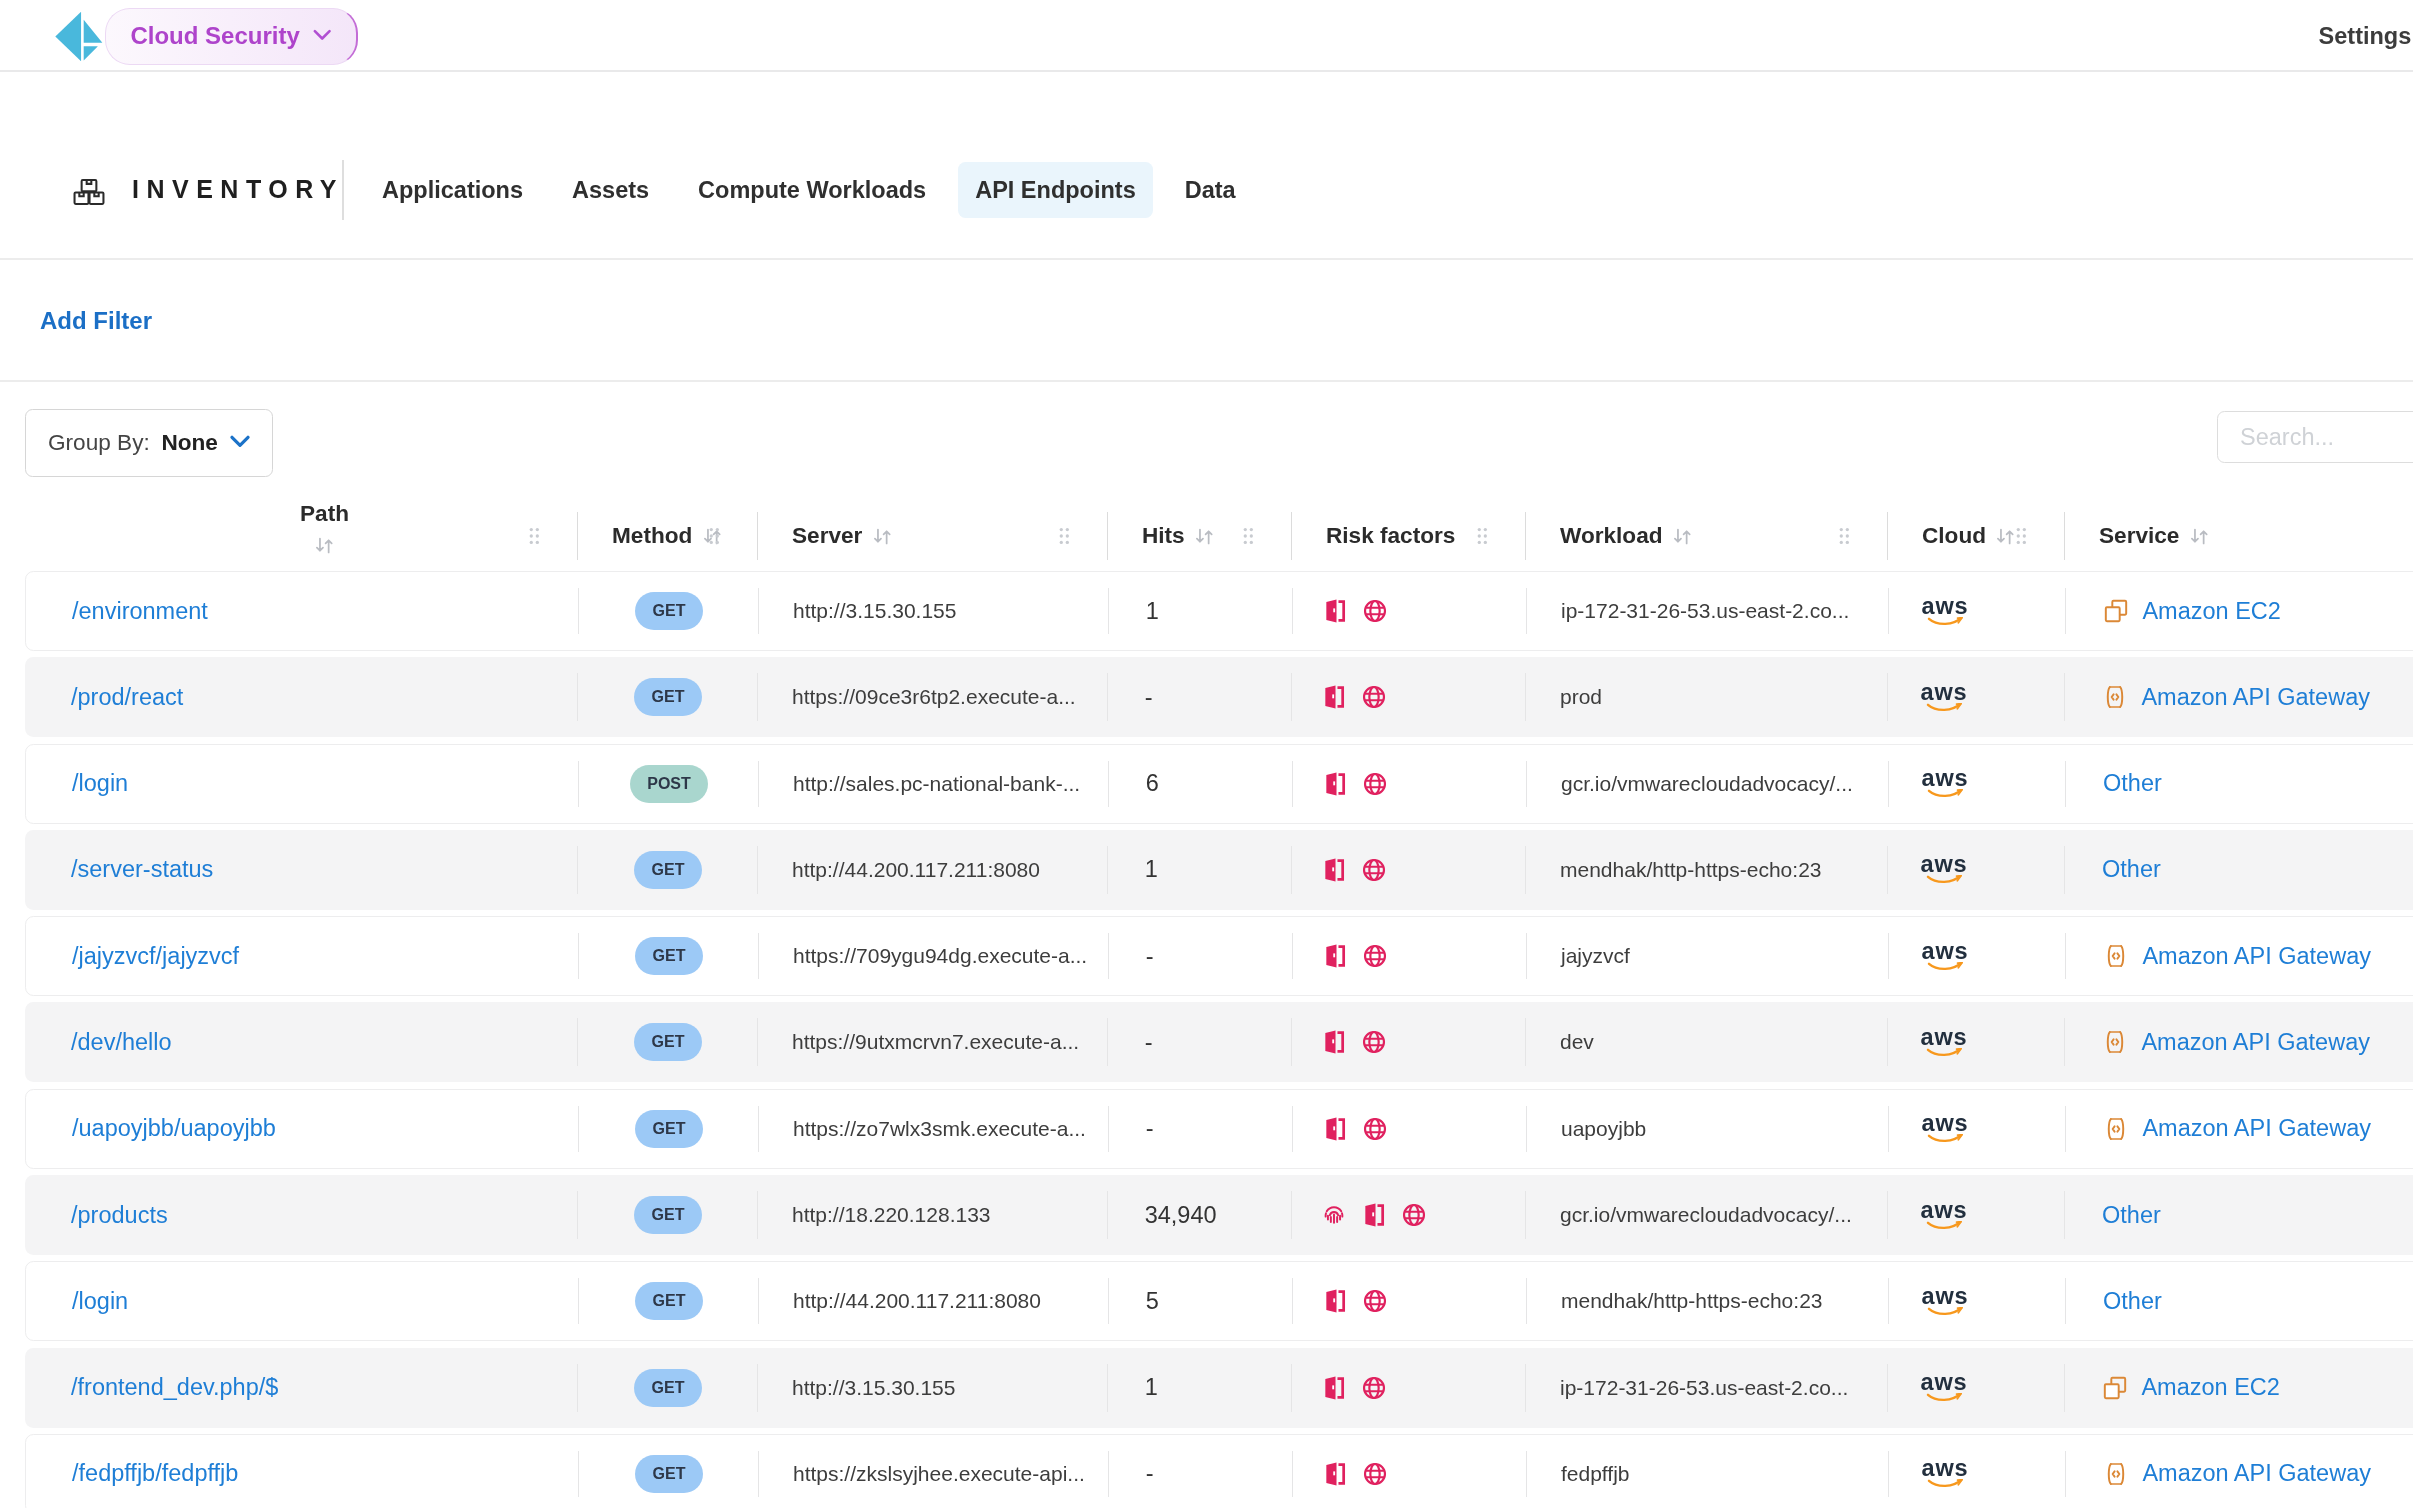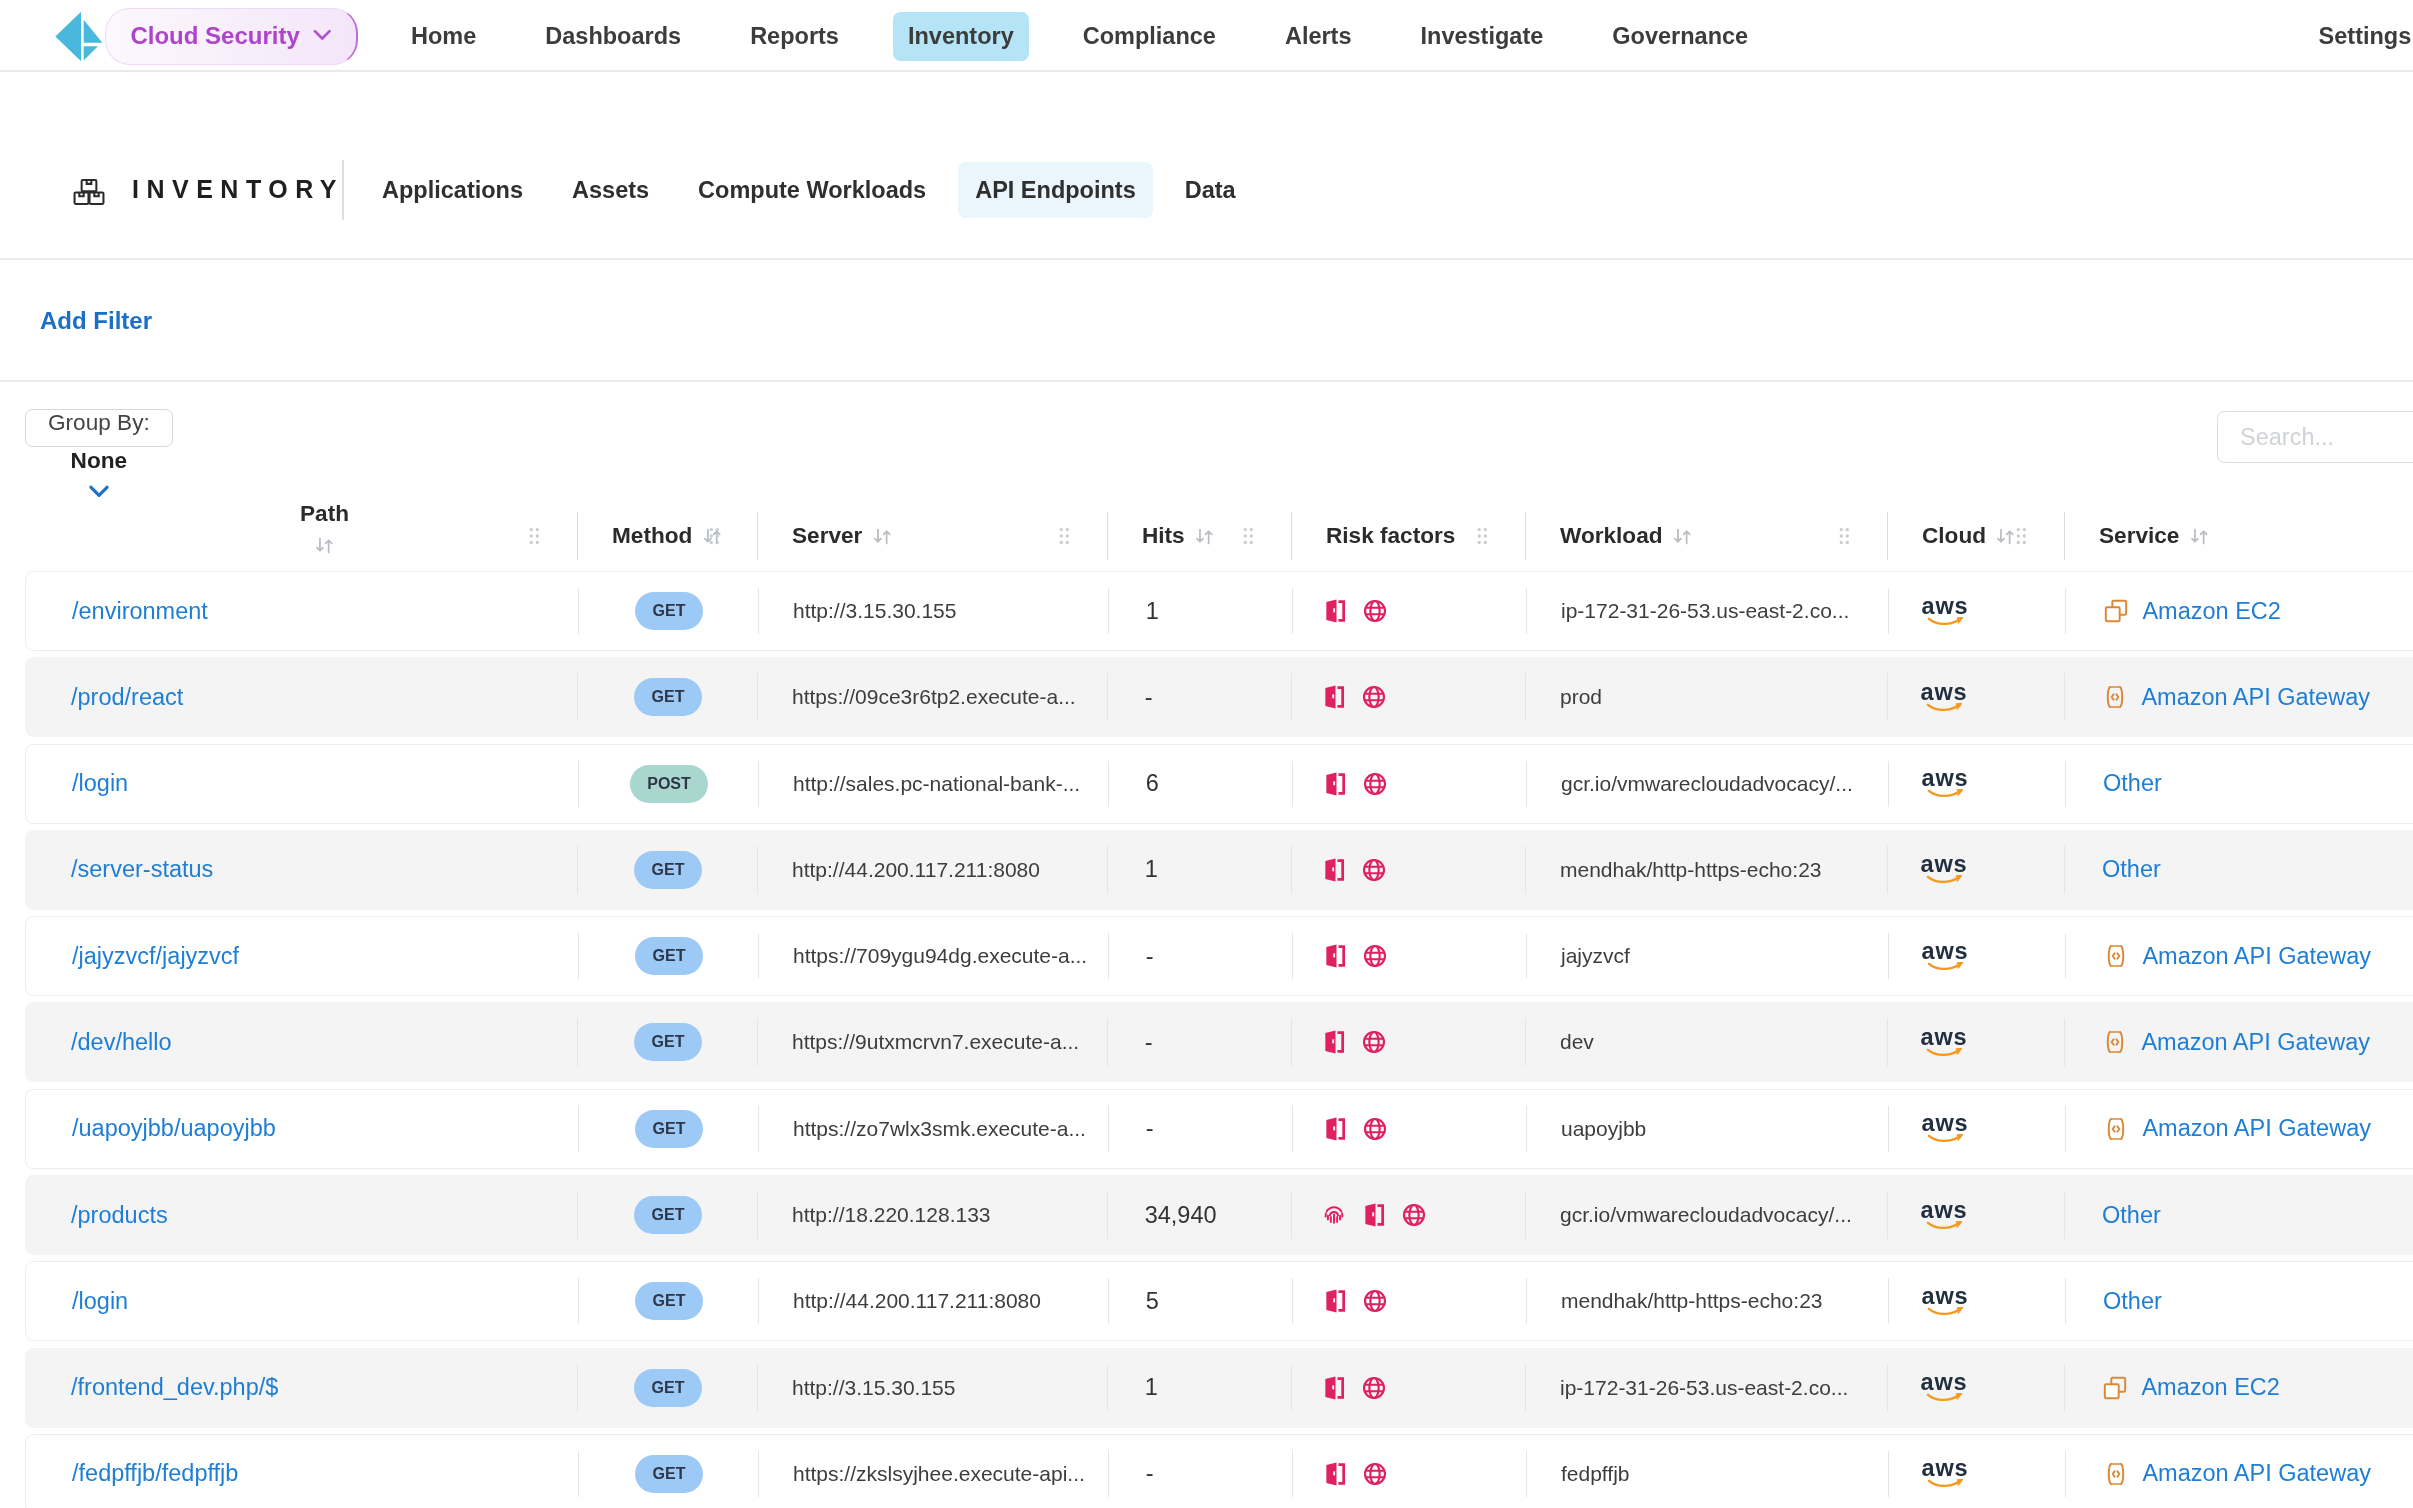--- a/index.html
+++ b/index.html
@@ -28,22 +28,22 @@
   .inv-title { position:absolute; left:132px; top:17px; font-size:25px; font-weight:600;
       letter-spacing:7.5px; color:#1f1f1f; }
   .inv-divider { position:absolute; left:342px; top:1.7px; width:1.7px; height:60px; background:#dedede; }
   .inv-tabs { position:absolute; left:365px; top:0; height:64px; display:flex; align-items:center; gap:15px; }
   .inv-tab { font-size:23.5px; font-weight:700; color:#2f2f2f; padding:14.2px 17px; border-radius:7.5px; cursor:pointer; white-space:nowrap; }
   .inv-tab.active { background:#eaf5fc; }
   .hr1 { position:absolute; left:0; top:258px; width:2413px; height:1.7px; background:#ececec; }
   .hr2 { position:absolute; left:0; top:380px; width:2413px; height:1.7px; background:#ececec; }
   .add-filter { position:absolute; left:40px; top:307px; font-size:24px; font-weight:700; color:#1b6fc6; cursor:pointer; text-decoration:none; }
   
-  .groupby { position:absolute; left:25px; top:409px; height:38px; display:flex; align-items:center;
-      gap:11.7px; padding:0 22px; border:1.3px solid #d6d6d6; border-radius:7.5px; background:#fff; cursor:pointer;flex-direction:column; }
+  .groupby { position:absolute; left:25px; top:409px; height:68px; display:flex; align-items:center;
+      gap:11.7px; padding:0 22px; border:1.3px solid #d6d6d6; border-radius:7.5px; background:#fff; cursor:pointer; }
   .groupby .gb-label { font-size:22.6px; color:#444; }
   .groupby .gb-value { font-size:22.6px; color:#222; font-weight:600; }
   .searchbox { position:absolute; left:2217px; top:411px; width:277px; height:52px;
       border:1.3px solid #dddddd; border-radius:7.5px; padding:0 22px; font-size:23.5px;
       font-family:"Liberation Sans", sans-serif; color:#333; outline:none; }
   .searchbox::placeholder { color:#cfd2d6; }
   
   .table { position:absolute; left:25px; top:501px; width:2439px; }
   .grid { display:grid; grid-template-columns:553px 180px 350px 184px 234px 362px 177px 399px; }
   .thead { height:70px; }
@@ -91,30 +91,20 @@
       </svg>
   </span>
   <div class="product-pill">
     <span class="label">Cloud Security</span>
     <span>
       <svg width="18.4" height="11.7" viewBox="0 0 20 12" fill="none" stroke="#B14FD2" stroke-width="2.8" stroke-linecap="round" stroke-linejoin="round">
           <path d="M2 2l8 8 8-8"></path>
         </svg>
     </span>
   </div>
-  <nav class="nav-items">
-    <span class="nav-item">Home</span>
-    <span class="nav-item">Dashboards</span>
-    <span class="nav-item">Reports</span>
-    <span class="nav-item active">Inventory</span>
-    <span class="nav-item">Compliance</span>
-    <span class="nav-item">Alerts</span>
-    <span class="nav-item">Investigate</span>
-    <span class="nav-item">Governance</span>
-  </nav>
   <span class="settings">Settings</span>
 </header>
 
 <section class="invbar">
   <span class="inv-icon">
     <svg width="34" height="30" viewBox="0 0 24 22" fill="none" stroke="#2b2b2b" stroke-width="1.5">
       <rect x="6.6" y="1.5" width="10.8" height="8.3" rx="0.8"></rect>
       <rect x="1.4" y="10.6" width="10.2" height="8.4" rx="0.8"></rect>
       <rect x="12.4" y="10.6" width="10.2" height="8.4" rx="0.8"></rect>
       <path d="M10.3 1.5v2.8h3.4V1.5M4.9 10.6v2.8h3.2v-2.8M15.9 10.6v2.8h3.2v-2.8"></path>

